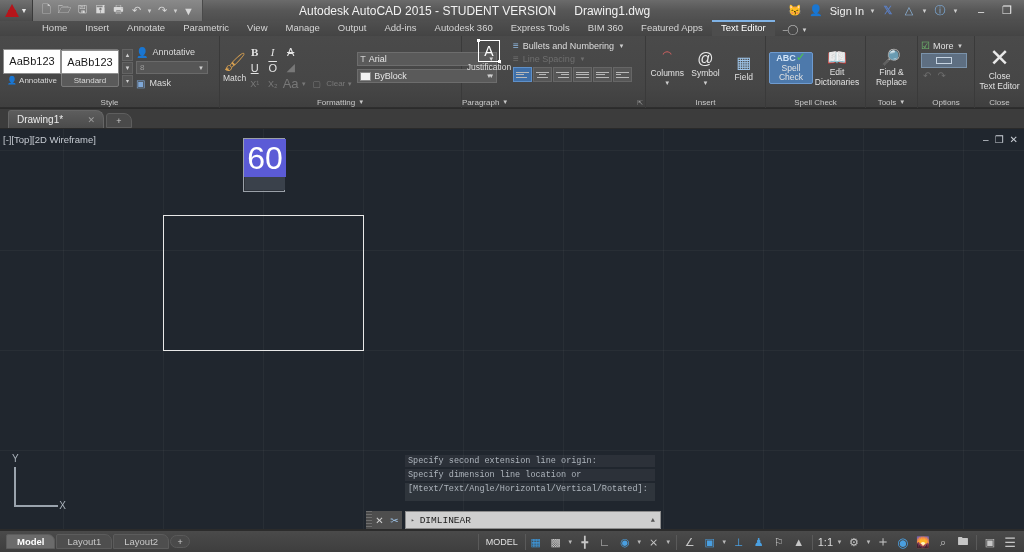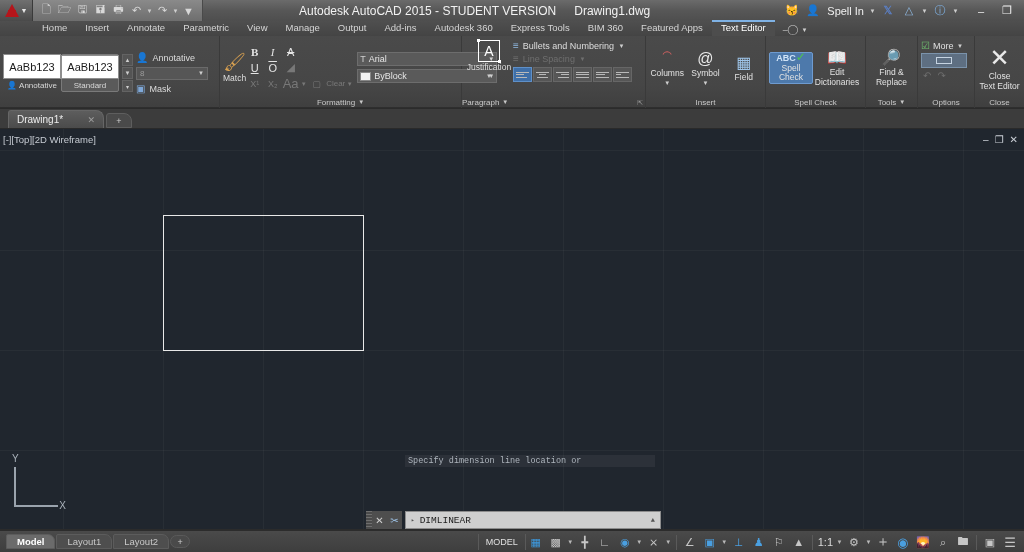--- a/index.html
+++ b/index.html
@@ -402,21 +402,21 @@
       <span class="mini-caret">▼</span>
       <div class="qat-ico">↷</div>
       <span class="mini-caret">▼</span>
       <div class="qat-ico">▼</div>
     </div>
     <div class="title-text">Autodesk AutoCAD 2015 - STUDENT VERSION</div>
     <div class="title-doc">Drawing1.dwg</div>
     <div class="tb-right">
       <div class="tb-ico">😽</div>
       <div class="tb-ico">👤</div>
-      <span class="signin">Spell In</span>
+      <span class="signin">Sign In</span>
       <span class="mini-caret">▼</span>
       <div class="tb-ico" style="color:#5b7fc4;font-weight:bold">𝕏</div>
       <div class="tb-ico" style="color:#8fb8e0">△</div>
       <span class="mini-caret">▼</span>
       <div class="tb-ico" style="color:#7fb2e5">ⓘ</div>
       <span class="mini-caret">▼</span>
       <div class="win-ctrl">
         <div class="win-btn">–</div>
         <div class="win-btn">❐</div>
 
@@ -474,20 +474,21 @@
           <div class="ht-field">
             <span>8</span>
             <span style="font-size:6px;color:#cfcfcf">▼</span>
           </div>
           <div class="sr-row">
             <span style="font-size:10px;color:#7fa8d8">▣</span>
             <span class="sr-lab">Mask</span>
           </div>
         </div>
       </div>
+      <div class="panel-title">Style</div>
     </div>
 
     <div class="panel" style="width:242px">
       <div class="panel-body">
         <div class="match-btn">
           <span style="font-size:18px;color:#d8a050;line-height:20px">🖌</span>
           <span style="font-size:8.5px;color:#dedede">Match</span>
         </div>
         <div class="fmt-grid">
           <div class="fmt-row">
@@ -691,30 +692,36 @@
     <div class="grid"></div>
     <div class="vp-label">[-][Top][2D Wireframe]</div>
     <div class="vp-ctrl">
       <span>–</span>
       <span>❐</span>
       <span>✕</span>
     </div>
 
     <div class="rect"></div>
 
+    <div class="mtext-edit">
+      <div class="mtext-hl">60</div>
+      <div class="mtext-caret"></div>
+    </div>
 
     <div class="ucs">
       <div class="vline"></div>
       <div class="hline"></div>
       <div class="ylab">Y</div>
       <div class="xlab">X</div>
     </div>
 
     <div class="cmd-hist">
+      <div class="hl-line">Specify second extension line origin:</div>
       <div class="hl-line">Specify dimension line location or</div>
+      <div class="hl-line wide tall">[Mtext/Text/Angle/Horizontal/Vertical/Rotated]:</div>
     </div>
   </div>
 
   <div class="cmdbar">
     <div class="cmd-handle"></div>
     <div class="cmd-btn">✕</div>
     <div class="cmd-btn" style="color:#9fc4e8">✂</div>
     <div class="cmd-input">
       <span class="tri">▸</span>
       <span>DIMLINEAR</span>

